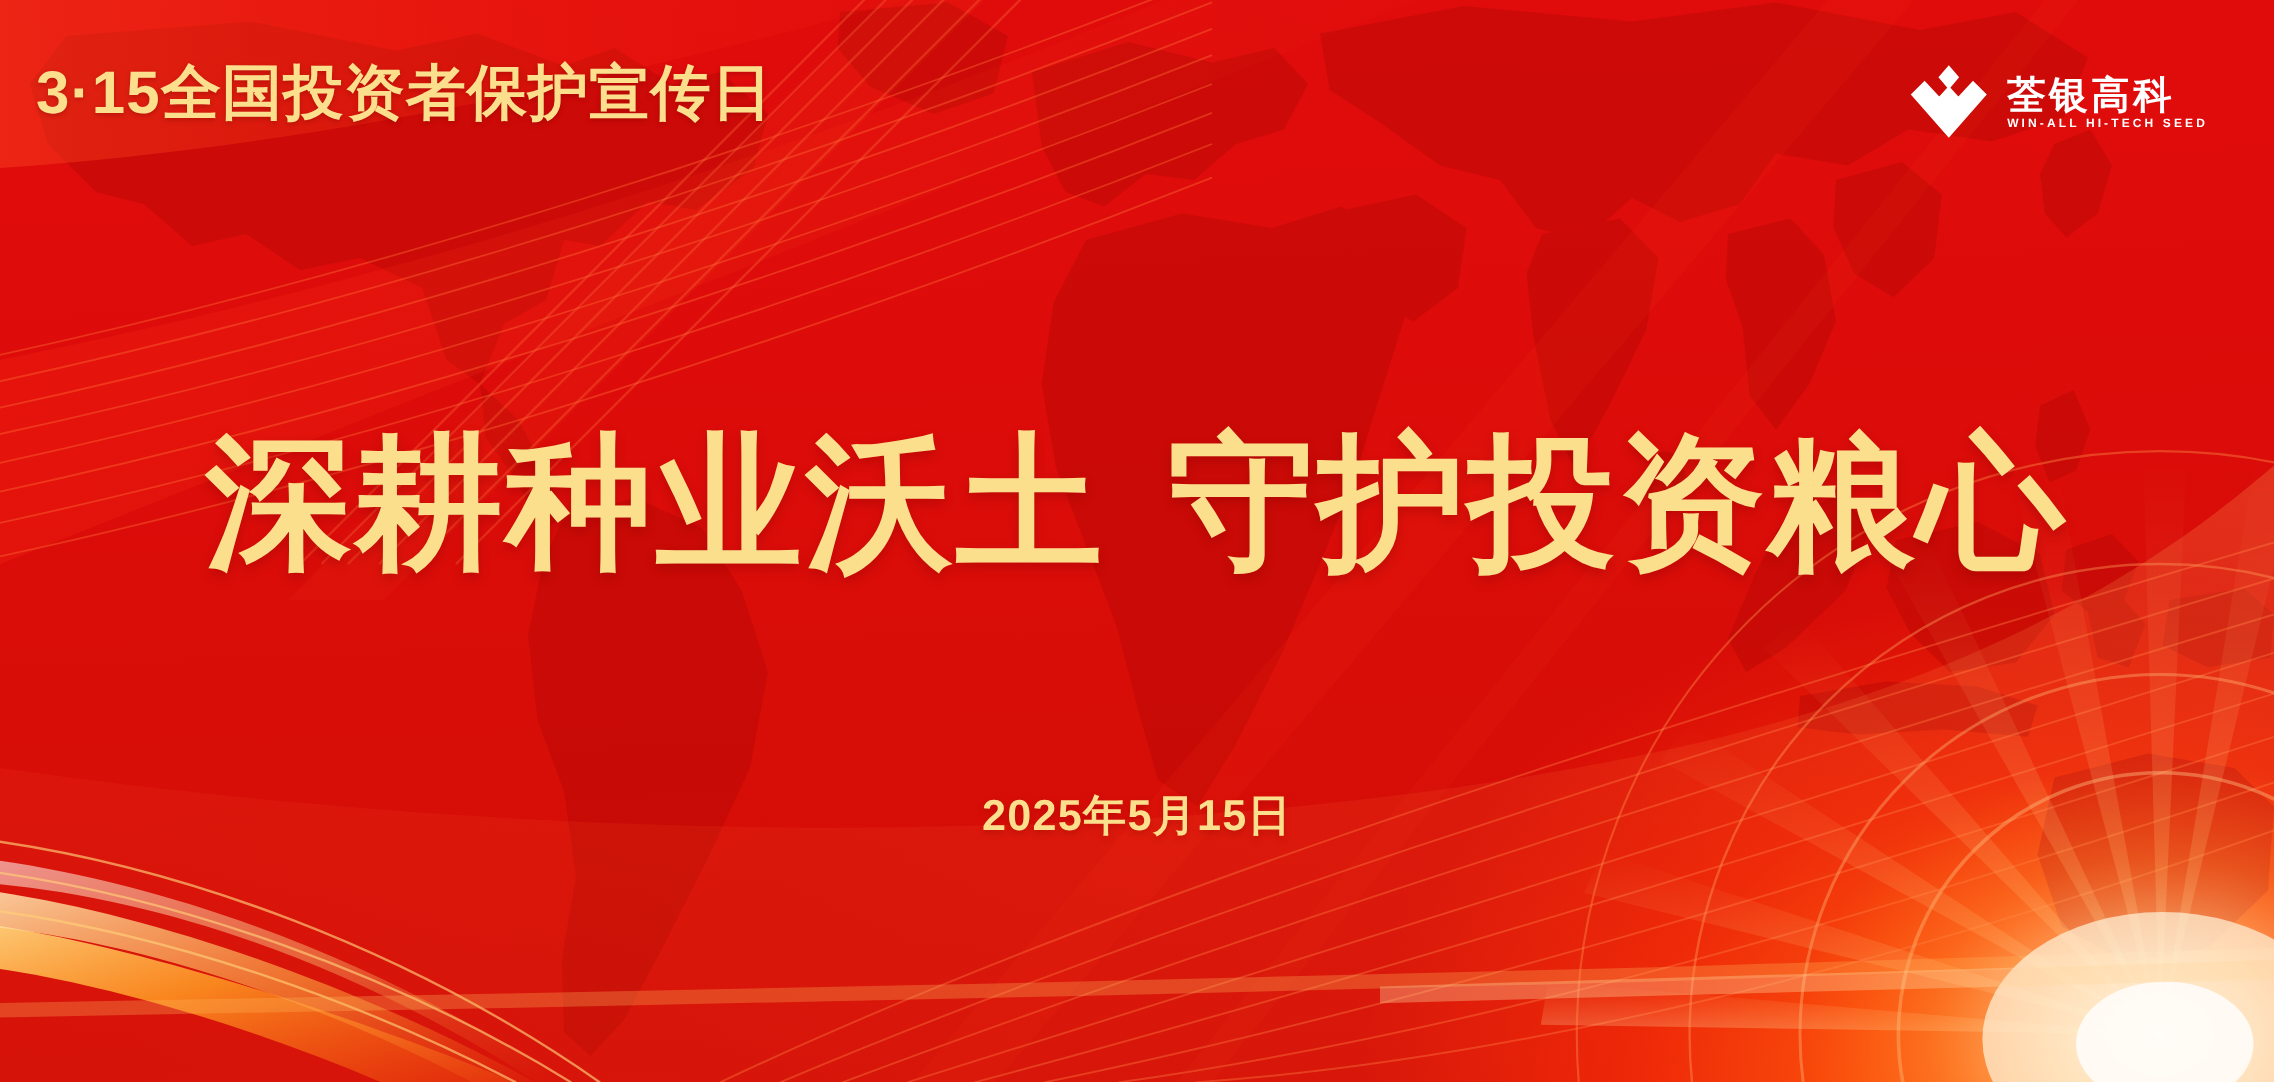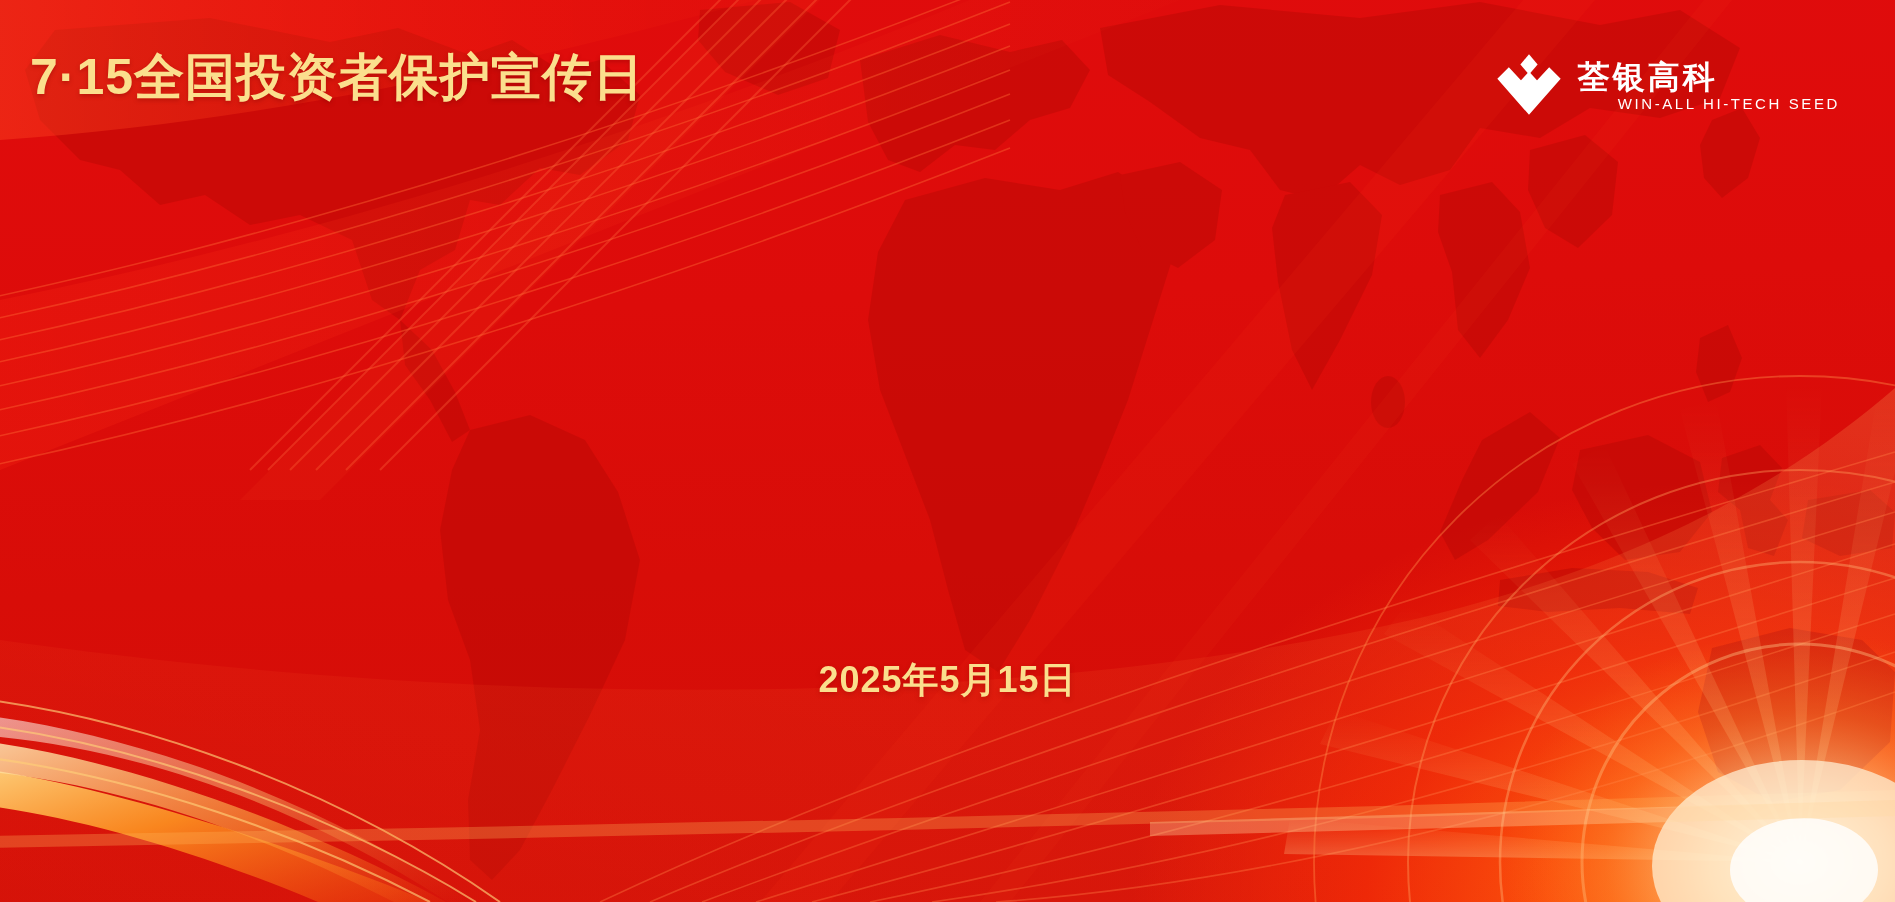--- a/index.html
+++ b/index.html
@@ -57,22 +57,22 @@
     gap:13px;
   }
   .logo-mark { width:72px; height:72px; flex:0 0 auto; }
   .logo-mark svg { width:100%; height:100%; display:block; }
   .logo-text { display:flex; flex-direction:column; align-items:flex-start; gap:2px; }
   .logo-cn {
     font-size:32px; font-weight:bold; color:#ffffff;
     letter-spacing:3px; line-height:1.05; white-space:nowrap;
   }
   .logo-en {
-    font-size:15px; color:#ffffff; letter-spacing:2.6px;
-    font-weight:normal; white-space:nowrap; line-height:1;margin-left:40px;
+    font-size:10px; color:#ffffff; letter-spacing:2.6px;
+    font-weight:bold; white-space:nowrap; line-height:1;
   }
 
   
   .slogan {
     position:absolute;
     left:0; right:0; top:352px;
     text-align:center;
     font-size:122px;
     font-weight:bold;
     color:#fbdf8d;
@@ -303,37 +303,40 @@
       </g>
 
       <ellipse cx="1800" cy="862" rx="300" ry="230" fill="url(#sunCore)"></ellipse>
       <ellipse cx="1802" cy="866" rx="150" ry="106" fill="#fff3da" opacity="0.70"></ellipse>
       <ellipse cx="1804" cy="870" rx="74" ry="52" fill="#ffffff" opacity="0.80"></ellipse>
 
       <path d="M1150 822 L1895 800 L1895 816 L1150 836 Z" fill="#ffd9a2" opacity="0.35"></path>
     </svg>
   </div>
 
-  <div class="header-title">7·15全国投资者保护宣传日</div>
+  <div class="header-title">3·15全国投资者保护宣传日</div>
 
   <div class="logo">
     <div class="logo-mark">
       <svg viewBox="0 0 100 100" aria-hidden="true">
         <g fill="#ffffff">
 
           <path d="M50 6 L62 20 L50 34 L38 20 Z"></path>
 
           <path d="M50 30 L72 54 L50 78 L28 54 Z"></path>
 
           <path d="M6 40 L22 24 L50 54 L78 24 L94 40 L50 90 Z"></path>
         </g>
       </svg>
     </div>
     <div class="logo-text">
       <div class="logo-cn">荃银高科</div>
       <div class="logo-en">WIN-ALL HI-TECH SEED</div>
     </div>
   </div>
 
+  <div class="slogan">
+    <span>深耕种业沃土</span><span class="gap"></span><span>守护投资粮心</span>
+  </div>
 
   <div class="date">2025年5月15日</div>
 
 </div>
 
 </body></html>

